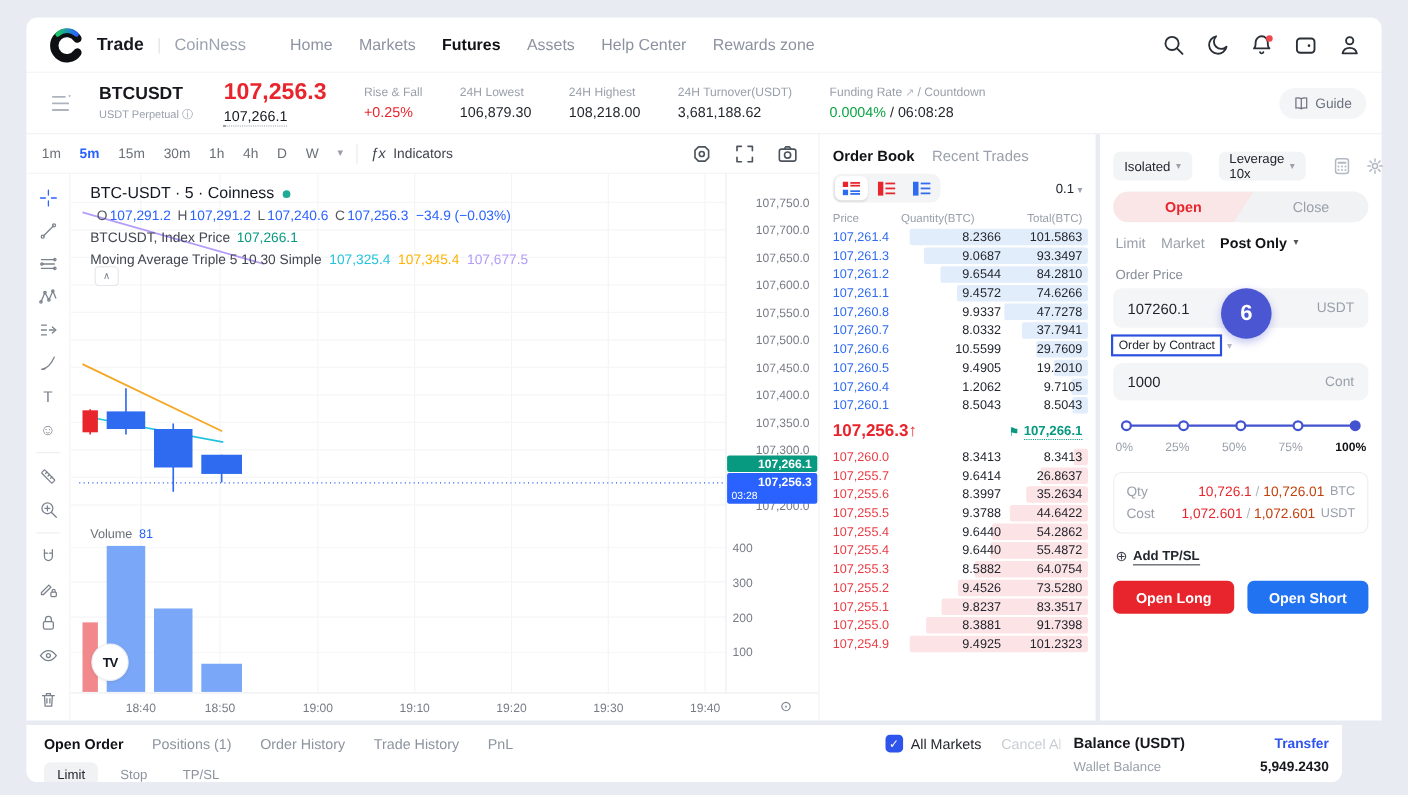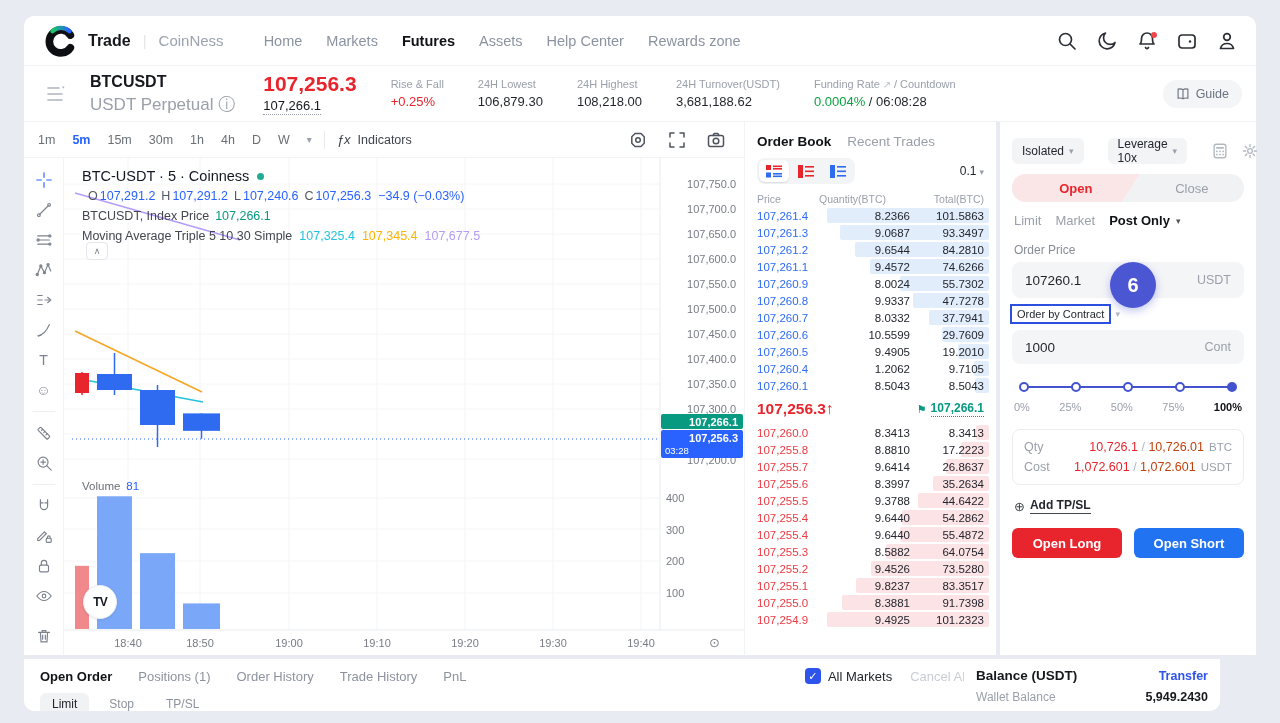--- a/index.html
+++ b/index.html
@@ -21,21 +21,21 @@
   .nav-link.active{color:#101216;font-weight:bold}
   #nav-icons{margin-left:auto;display:flex;gap:18px;align-items:center}
   #nav-icons .ic{width:22px;height:22px;position:relative}
   .bell-dot{position:absolute;right:1px;top:2px;width:6px;height:6px;border-radius:50%;background:#f0474c}
 
   
   #ticker{left:24px;top:66px;width:1232px;height:56px;display:flex;align-items:center;border-bottom:1px solid #f0f1f3;padding:0 14px 0 20px}
   #ticker-menu{width:24px;height:24px;margin-right:22px}
   #ticker-menu svg{stroke:#aeb4bd;stroke-width:1.6;fill:#aeb4bd}
   .sym{font-size:16px;font-weight:bold;line-height:19px}
-  .contract{font-size:17px;color:#9aa0ab;margin-top:2px}
+  .contract{font-size:10px;color:#9aa0ab;margin-top:2px}
   .price-block{margin-left:28px}
   .last{font-size:21px;font-weight:bold;color:#e8252d;line-height:22px}
   .mark{font-size:13px;margin-top:3px;display:inline-block;border-bottom:1px dotted #9aa0ab;padding-bottom:1px}
   #ticker-stats{display:flex;gap:34px;margin-left:34px}
   .stat-label{font-size:11px;color:#9aa0ab;white-space:nowrap}
   .stat-value{font-size:13px;color:#1f2329;margin-top:4px;white-space:nowrap}
   .c-up{color:#e8252d}.c-green{color:#0aa343}
   .ext{color:#b7bcc4;font-size:10px}
   #guide-btn{margin-left:auto;height:28px;background:#f4f5f7;border-radius:14px;display:flex;align-items:center;gap:6px;padding:0 13px;color:#6b7280;font-size:12.5px;cursor:pointer}
   #guide-btn svg{stroke:#6b7280;fill:none;stroke-width:1.6}
@@ -558,26 +558,20 @@
         <span class="obc q">9.6544</span>
         <span class="obc t">84.2810</span>
       </div>
       <div class="ob-row">
         <div class="depth ask" style="width: 119px;"></div>
         <span class="obc p ask">107,261.1</span>
         <span class="obc q">9.4572</span>
         <span class="obc t">74.6266</span>
       </div>
       <div class="ob-row">
-        <div class="depth ask" style="width: 89px;"></div>
-        <span class="obc p ask">107,260.9</span>
-        <span class="obc q">8.0024</span>
-        <span class="obc t">55.7302</span>
-      </div>
-      <div class="ob-row">
         <div class="depth ask" style="width: 76px;"></div>
         <span class="obc p ask">107,260.8</span>
         <span class="obc q">9.9337</span>
         <span class="obc t">47.7278</span>
       </div>
       <div class="ob-row">
         <div class="depth ask" style="width: 60px;"></div>
         <span class="obc p ask">107,260.7</span>
         <span class="obc q">8.0332</span>
         <span class="obc t">37.7941</span>
@@ -611,26 +605,20 @@
     <span id="ob-last"><span>107,256.3</span><span>↑</span></span>
     <span id="ob-flag">⚑</span>
     <span id="ob-index">107,266.1</span>
   </div>
   <div id="ob-bids">
       <div class="ob-row">
         <div class="depth bid" style="width: 13px;"></div>
         <span class="obc p bid">107,260.0</span>
         <span class="obc q">8.3413</span>
         <span class="obc t">8.3413</span>
-      </div>
-      <div class="ob-row">
-        <div class="depth bid" style="width: 28px;"></div>
-        <span class="obc p bid">107,255.8</span>
-        <span class="obc q">8.8810</span>
-        <span class="obc t">17.2223</span>
       </div>
       <div class="ob-row">
         <div class="depth bid" style="width: 43px;"></div>
         <span class="obc p bid">107,255.7</span>
         <span class="obc q">9.6414</span>
         <span class="obc t">26.8637</span>
       </div>
       <div class="ob-row">
         <div class="depth bid" style="width: 56px;"></div>
         <span class="obc p bid">107,255.6</span>

